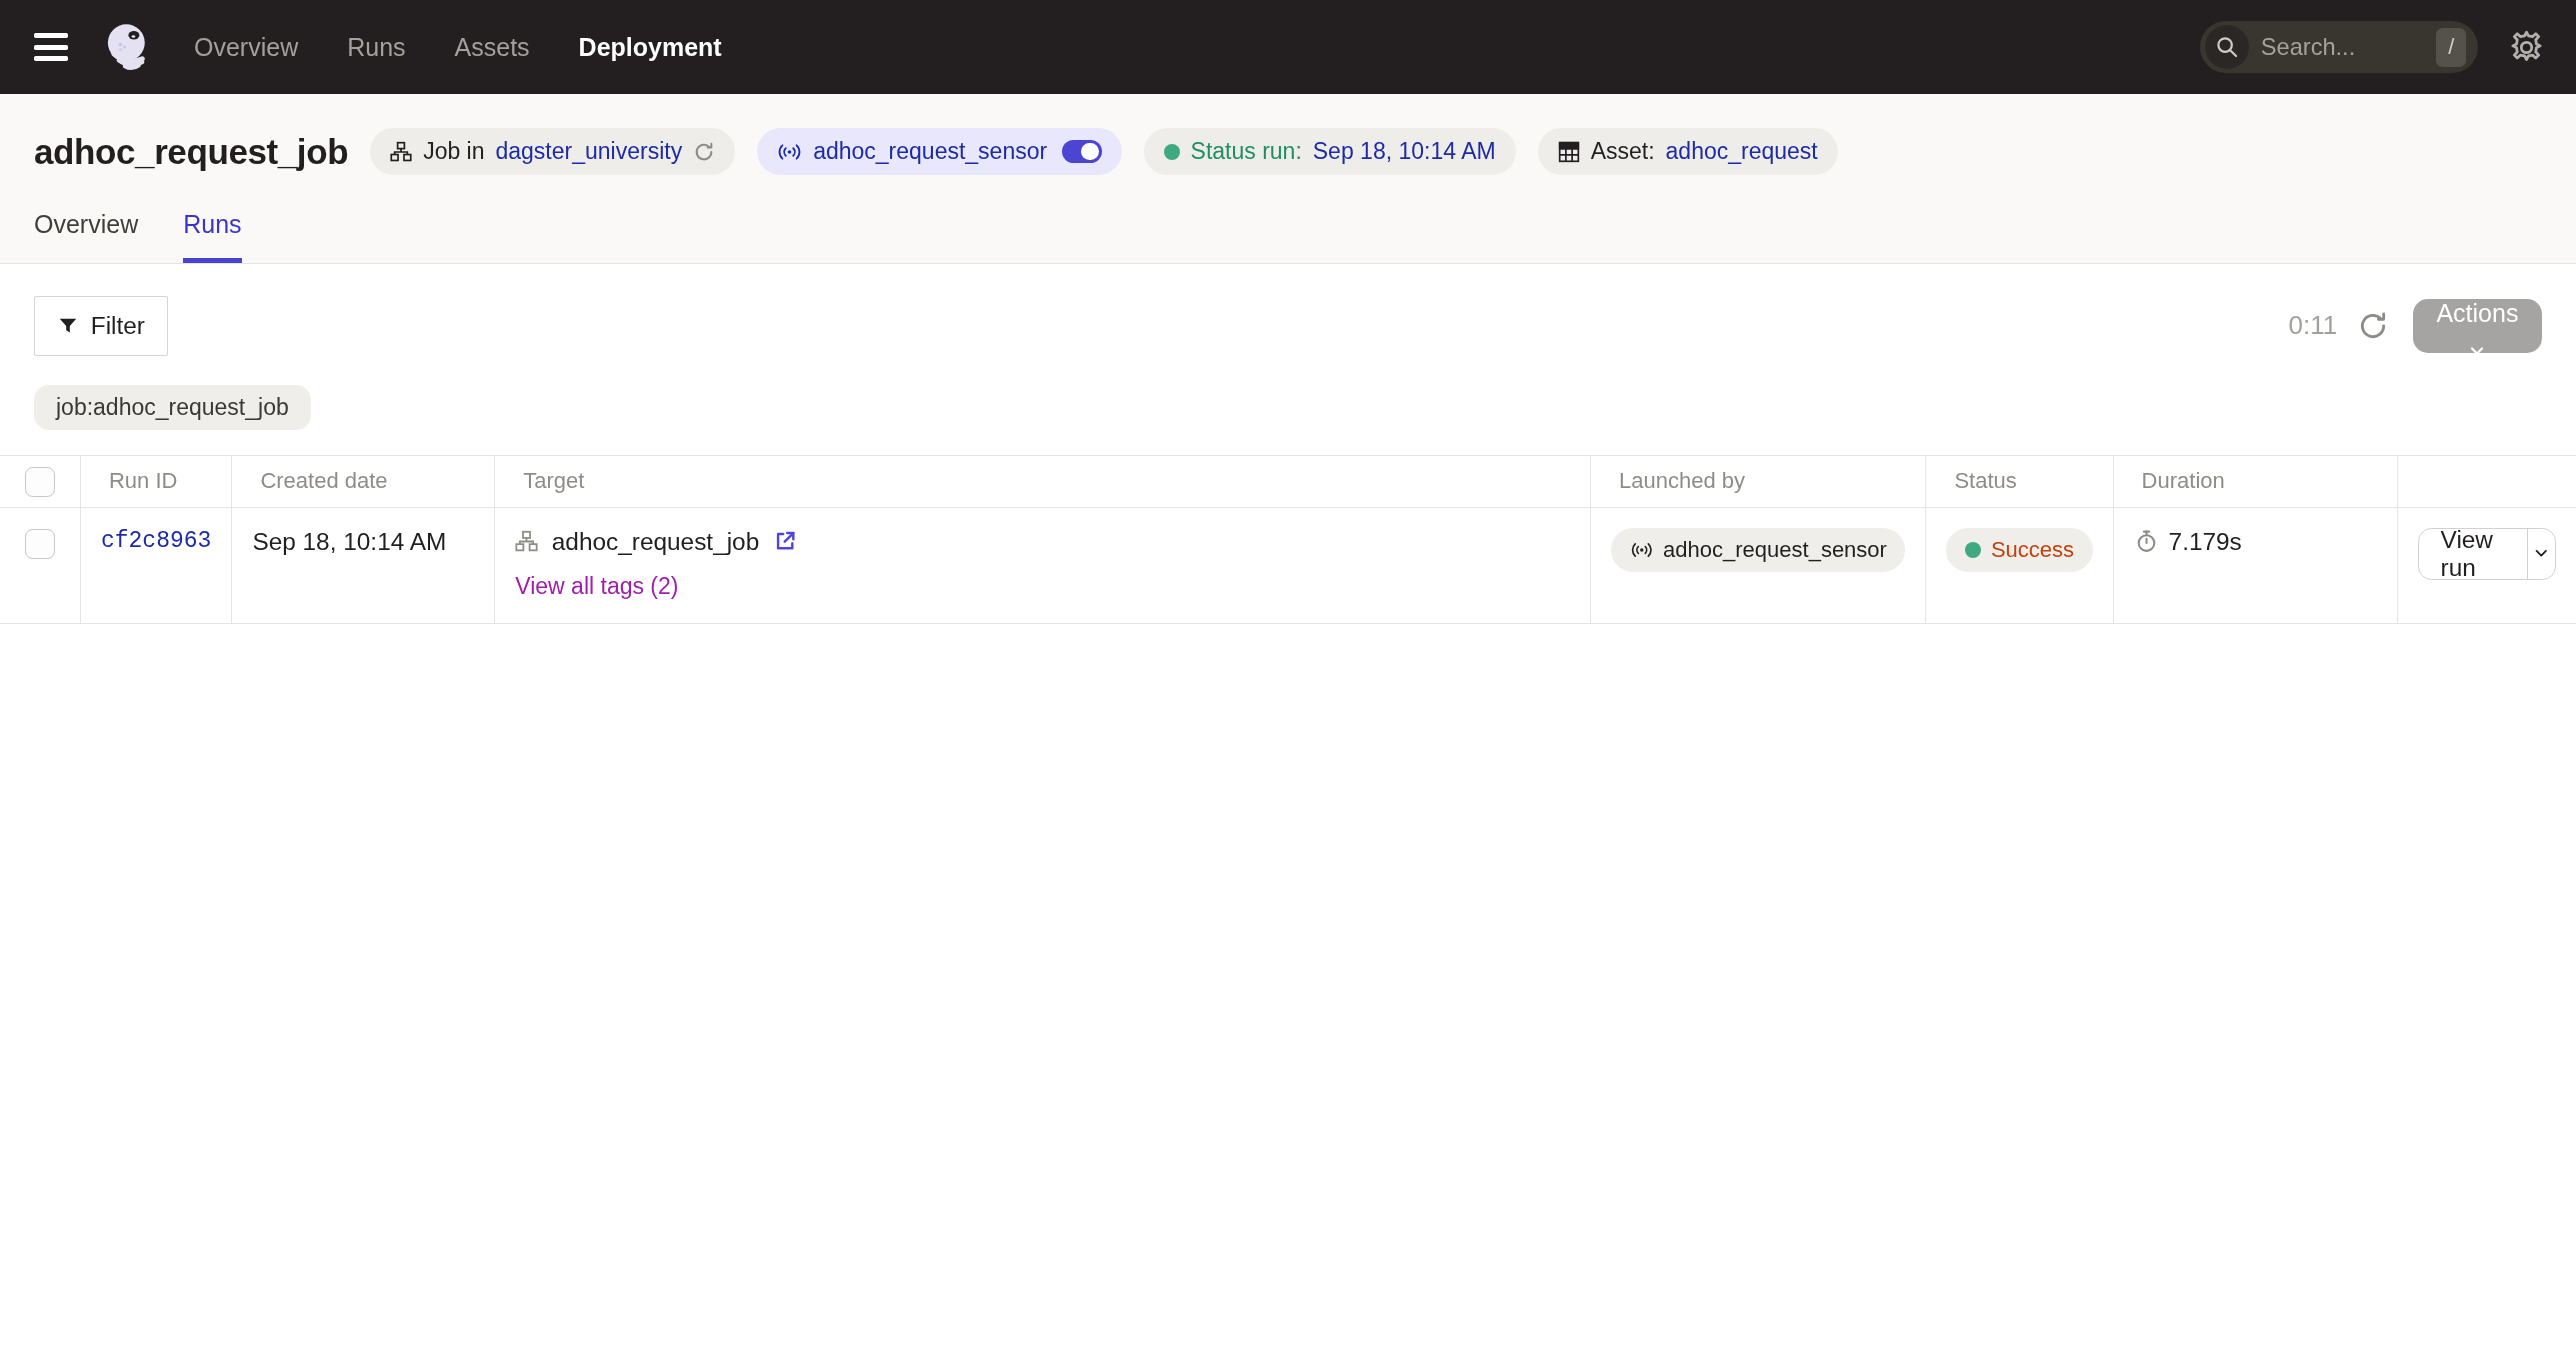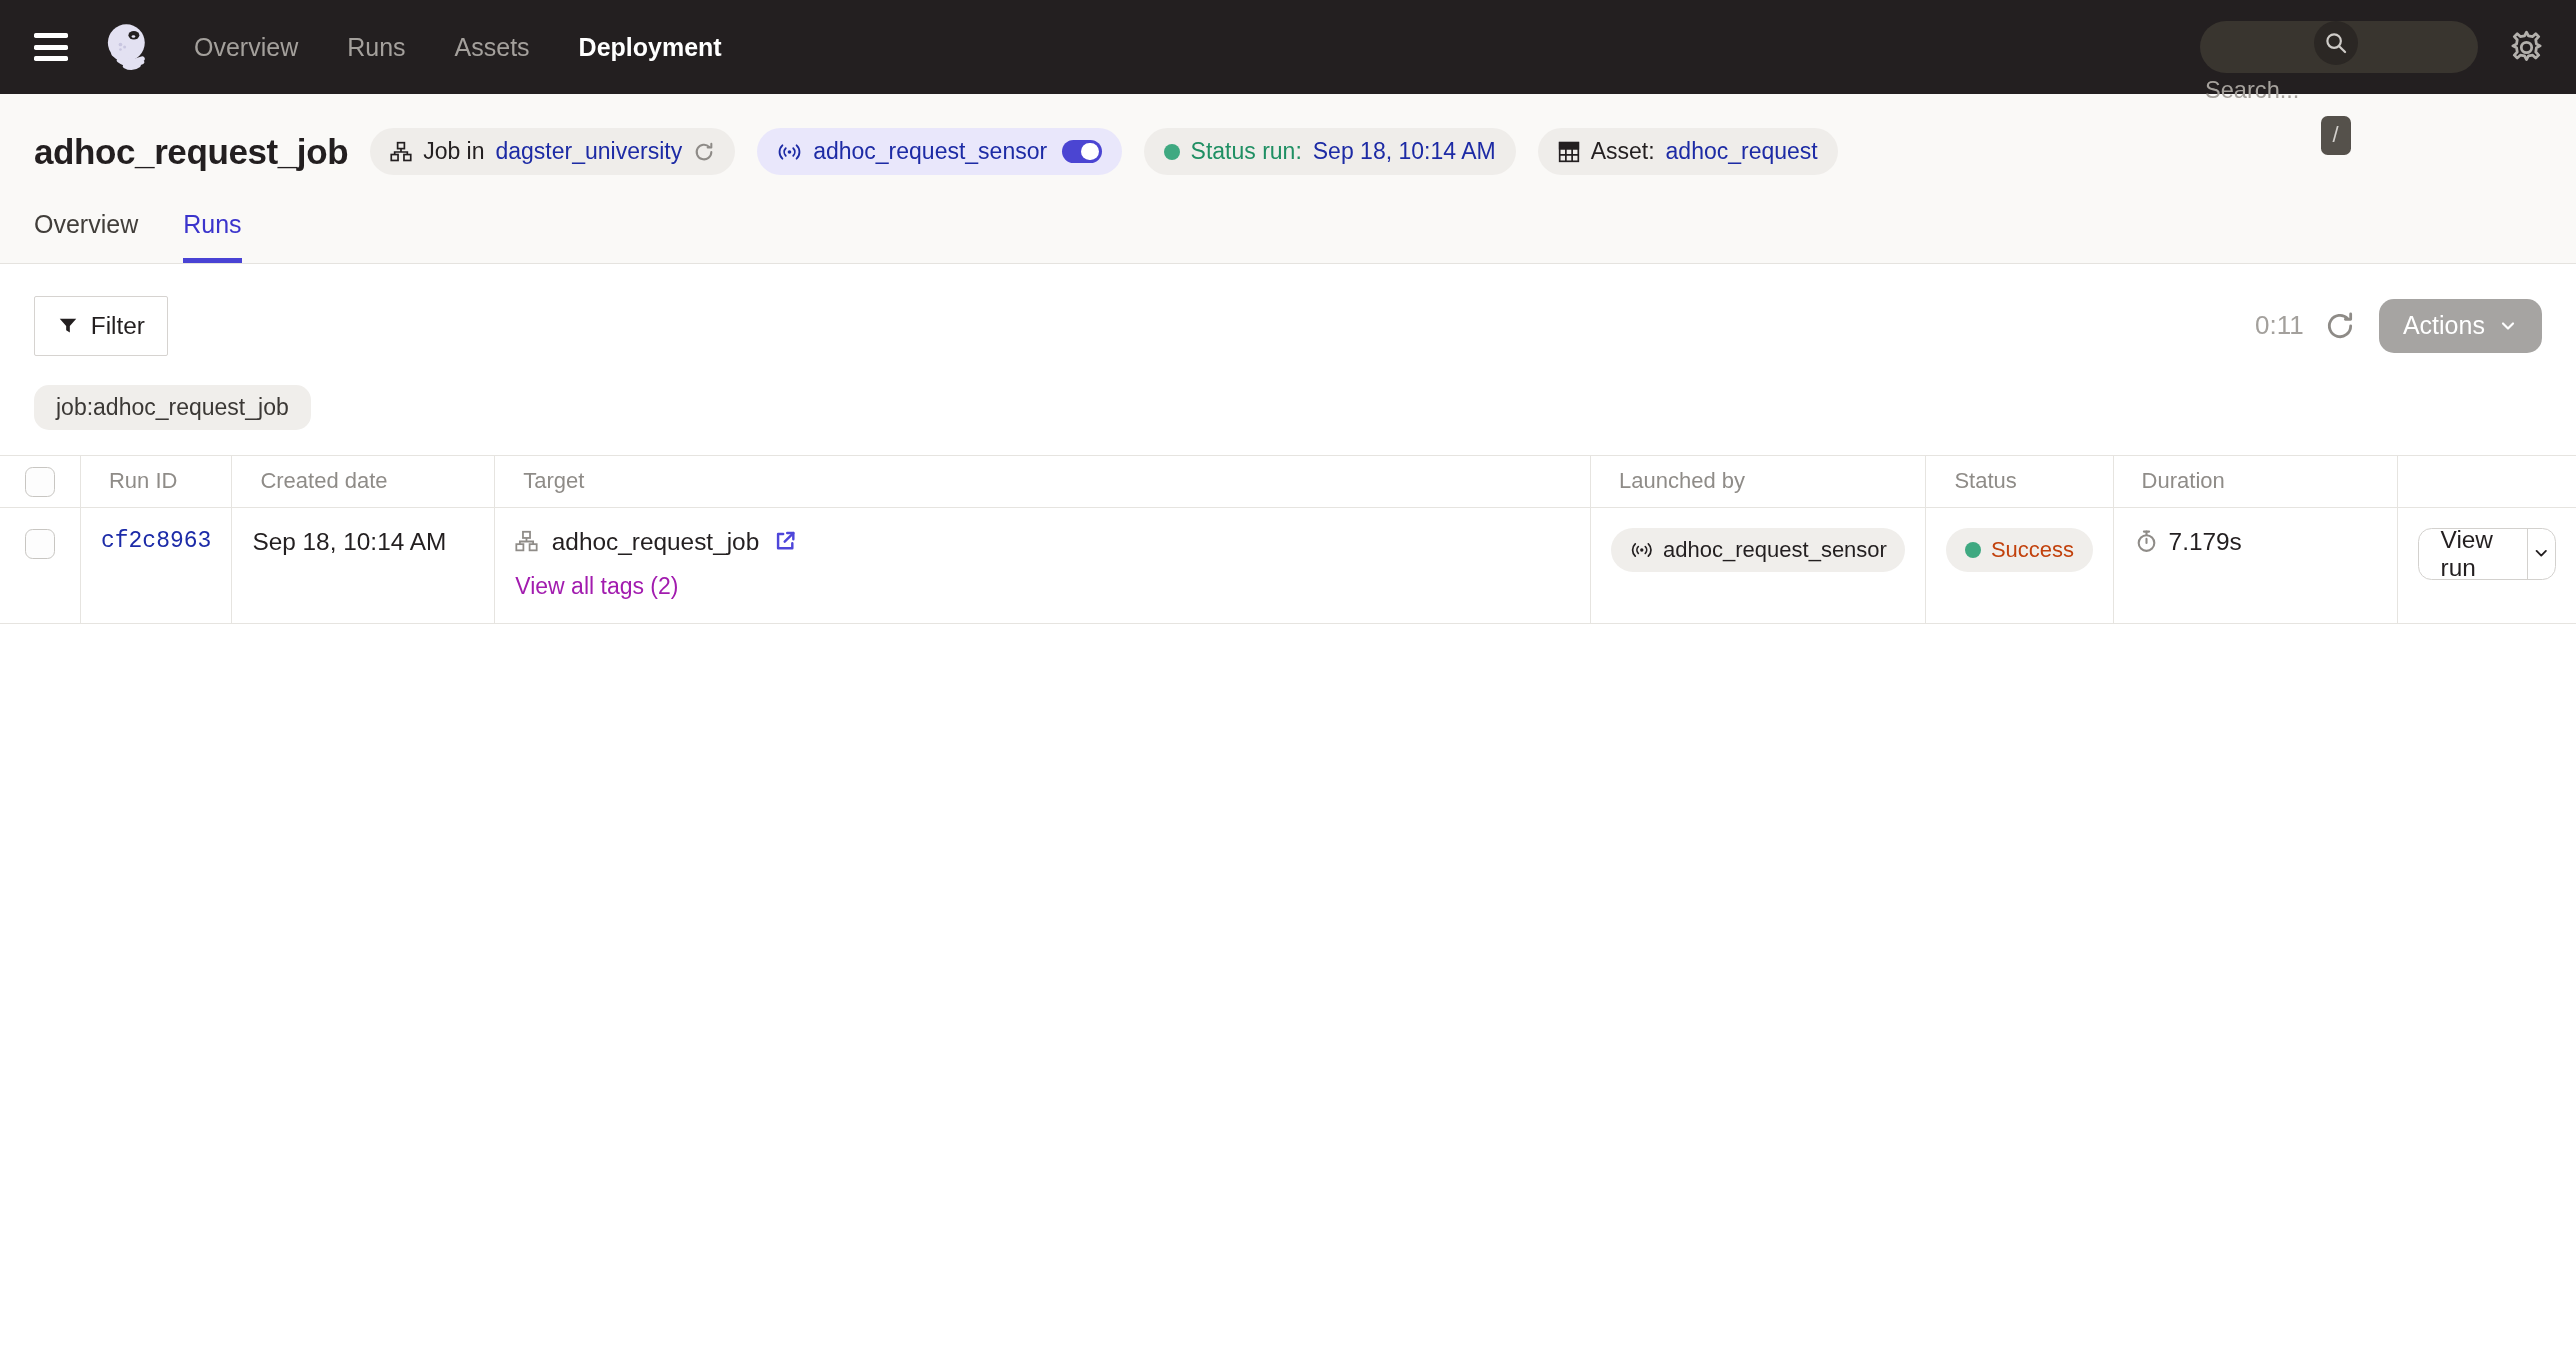--- a/index.html
+++ b/index.html
@@ -19,21 +19,21 @@
   .hamburger { width: 34px; display: flex; flex-direction: column; gap: 6.7px; cursor: pointer; }
   .hamburger span { display: block; height: 5px; border-radius: 1.7px; background: #ffffff; }
   .logo-wrap { margin-left: 34px; width: 52px; height: 52px; cursor: pointer; }
   .nav-links { display: flex; align-items: center; gap: 49px; margin-left: 40px; }
   .nav-link { font-size: 25px; color: #a4a09c; cursor: pointer; text-decoration: none; }
   .nav-link.active { color: #ffffff; font-weight: 700; }
   .topnav .spacer { flex: 1; }
   .searchbox {
     width: 278px; height: 52px; border-radius: 27px;
     background: #39352f; display: flex; align-items: center;
-    padding: 0 11.8px 0 5px; gap: 11.8px; flex-direction: column;
+    padding: 0 11.8px 0 5px; gap: 11.8px;
   }
   .search-circle {
     width: 44px; height: 44px; border-radius: 50%;
     background: #2b2724; display: flex; align-items: center; justify-content: center;
     flex: none;
   }
   .search-input {
     background: transparent; border: none; outline: none;
     color: #e8e6e2; font-size: 23.6px; width: 100%; min-width: 0;
     font-family: "Liberation Sans", sans-serif;
@@ -82,21 +82,21 @@
     height: 60px; border-radius: 2px; border: 1.7px solid #d6d3d0; background: #ffffff;
     display: inline-flex; align-items: center; gap: 11.8px; padding: 0 22px;
     font-size: 24.4px; color: #231f20; cursor: pointer;
   }
   .toolbar .spacer { flex: 1; }
   .countdown { font-size: 26px; color: #a3a09c; margin-right: 20px; }
   .refresh-btn { display: flex; cursor: pointer; margin-right: 23.6px; }
   .actions-btn {
     height: 54px; border-radius: 15px; background: #a6a4a2; border: none;
     display: inline-flex; align-items: center; gap: 13.5px; padding: 0 23.6px;
-    font-size: 25px; color: #ffffff; cursor: default;
+    font-size: 25px; color: #ffffff; cursor: default; flex-direction: column;
   }
 
   
   .filter-tags { padding: 0 34px 25px 34px; background: #ffffff; }
   .chip {
     display: inline-flex; align-items: center; height: 45px; border-radius: 15px;
     background: #f0eeeb; padding: 0 22px; font-size: 23px; color: #3b3835; cursor: pointer;
   }
 
   

